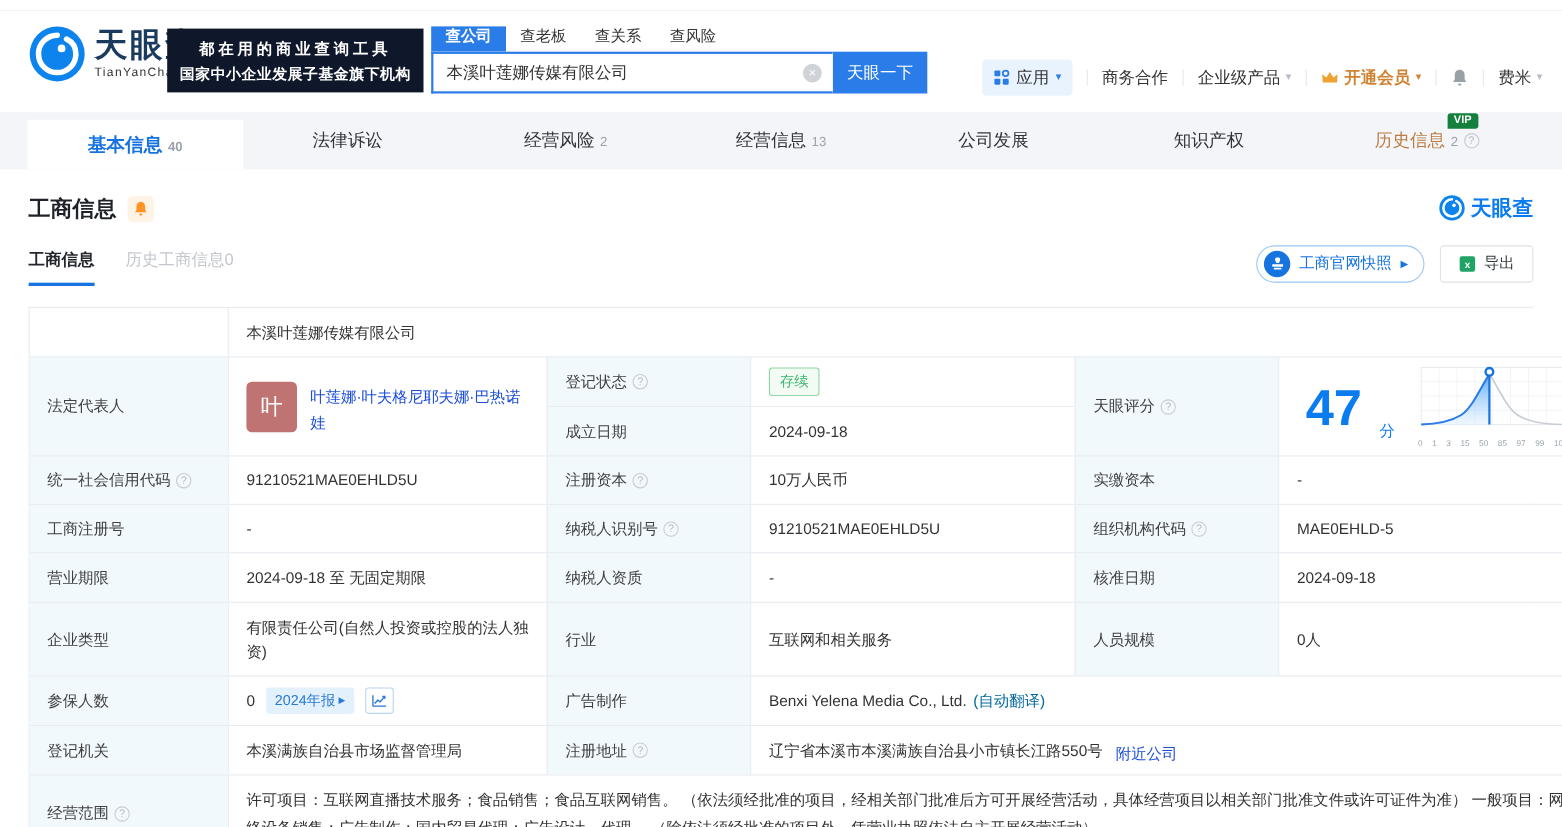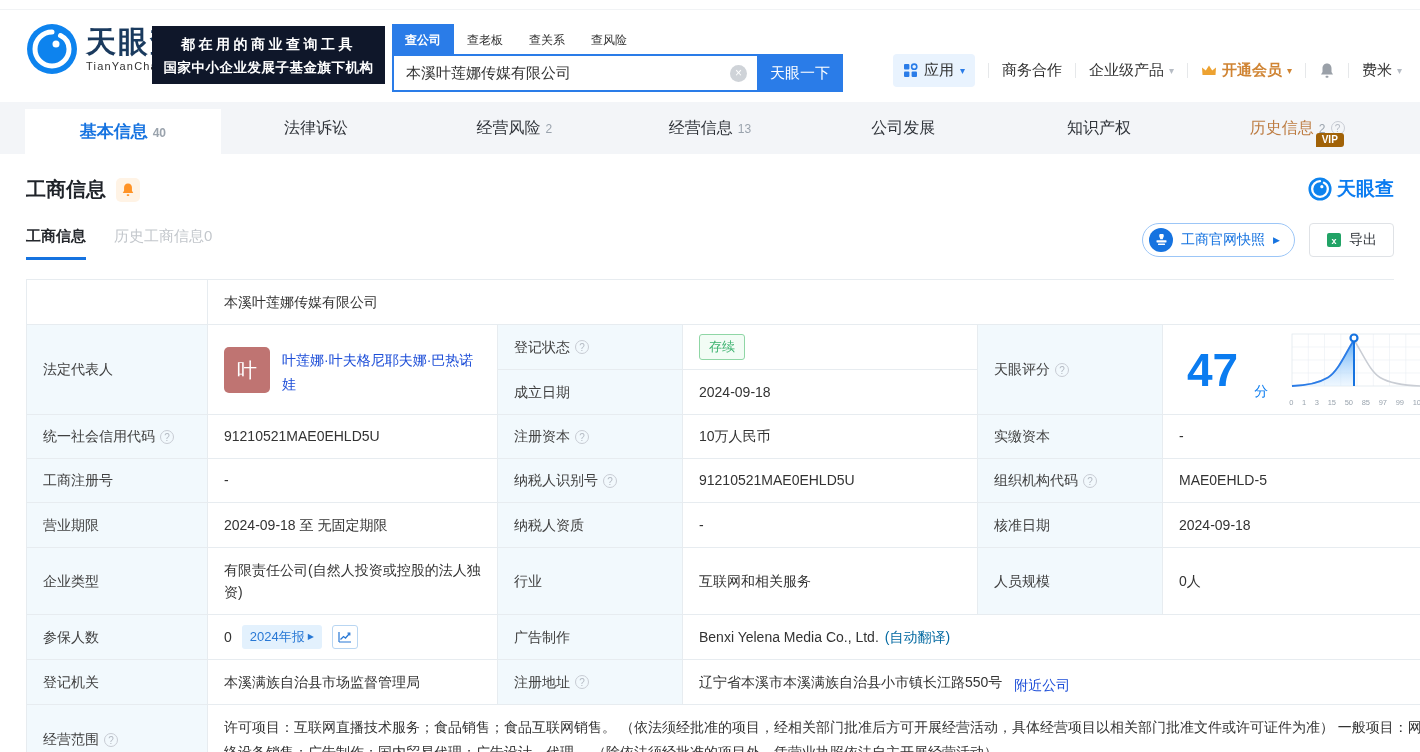--- a/index.html
+++ b/index.html
@@ -11,21 +11,21 @@
   .hd { position:relative; height:84px; }
   .logo { position:absolute; left:26px; top:13px; display:flex; align-items:center; gap:8px; cursor:pointer; }
   .logo-cn { font-size:30px; font-weight:bold; color:#1a3a5e; letter-spacing:2px; line-height:1; }
   .logo-en { font-size:11px; color:#333; letter-spacing:1.2px; margin-top:3px; }
   .slogan { position:absolute; left:152px; top:16px; width:233px; height:58px; background:#0f172a;
     color:#fff; text-align:center; font-weight:bold; padding-top:10px; }
   .slogan-l1 { font-size:14px; letter-spacing:3.5px; }
   .slogan-l2 { font-size:13.5px; letter-spacing:.5px; margin-top:5px; }
   .search { position:absolute; left:392px; top:14px; }
   .stabs { display:flex; align-items:flex-end; }
-  .stab { font-size:12px; color:#333; padding:8px 13px 5px; cursor:pointer; }
+  .stab { font-size:14px; color:#333; padding:0 13px 5px; cursor:pointer; }
   .stab.active { background:#2a7ce8; color:#fff; font-weight:bold; }
   .srow { display:flex; }
   .sinput-wrap { position:relative; }
   .sinput { width:365px; height:38px; border:2px solid #2a7ce8; border-right:none; outline:none;
     font-size:15px; color:#333; padding:0 36px 0 12px; font-family:inherit; }
   .sclear { position:absolute; right:10px; top:11px; width:17px; height:17px; border-radius:50%;
     background:#cfd3d8; color:#fff; font-size:12px; line-height:17px; text-align:center; cursor:pointer; }
   .sbtn { width:86px; height:38px; background:#2a7ce8; color:#fff; border:none; font-size:15px;
     cursor:pointer; font-family:Liberation Sans, sans-serif; }
   .tmenu { position:absolute; right:18px; top:44px; display:flex; align-items:center; font-size:15px; }
@@ -41,22 +41,22 @@
 
   
   .nav { margin-top:8px; height:52px; background:#f3f5f8; display:flex; padding:0 25px; }
   .ntab { flex:1; display:flex; align-items:center; justify-content:center; gap:5px;
     font-size:16px; color:#30343a; cursor:pointer; position:relative; }
   .ntab.active { background:#fff; margin-top:7px; font-weight:bold; }
   .ntab.active .ntab-label { color:#1673e0; font-size:17px; }
   .ntab-count { font-size:12px; color:#9aa3ad; margin-top:2px; }
   .ntab.vip .ntab-label { color:#bd7c42; }
   .vipwrap { position:relative; }
-  .vipbadge { position:absolute; top:-15px; right:-30px; background:#a16207; color:#fff;
-    font-size:10px; font-weight:bold; padding:1px 6px 2px; border-radius:3px 3px 3px 0;margin-top:30px; }
+  .vipbadge { position:absolute; top:-15px; right:-30px; background:#15803d; color:#fff;
+    font-size:10px; font-weight:bold; padding:1px 6px 2px; border-radius:3px 3px 3px 0; }
   .qmark { display:inline-block; width:14px; height:14px; border:1px solid #c8ccd4; border-radius:50%;
     color:#b4bac3; font-size:10px; line-height:13px; text-align:center; cursor:pointer; flex:none; }
 
   
   .sechead { position:relative; margin:22px 26px 0; display:flex; align-items:center; gap:10px; }
   .sechead h2 { font-size:20px; color:#1f2329; }
   .alertbox { width:24px; height:24px; background:#fff3e5; border-radius:5px; display:flex;
     align-items:center; justify-content:center; cursor:pointer; }
   .wm { position:absolute; right:0; top:0; display:flex; align-items:center; gap:5px;
     font-size:19px; font-weight:bold; color:#0b7cf0; }

